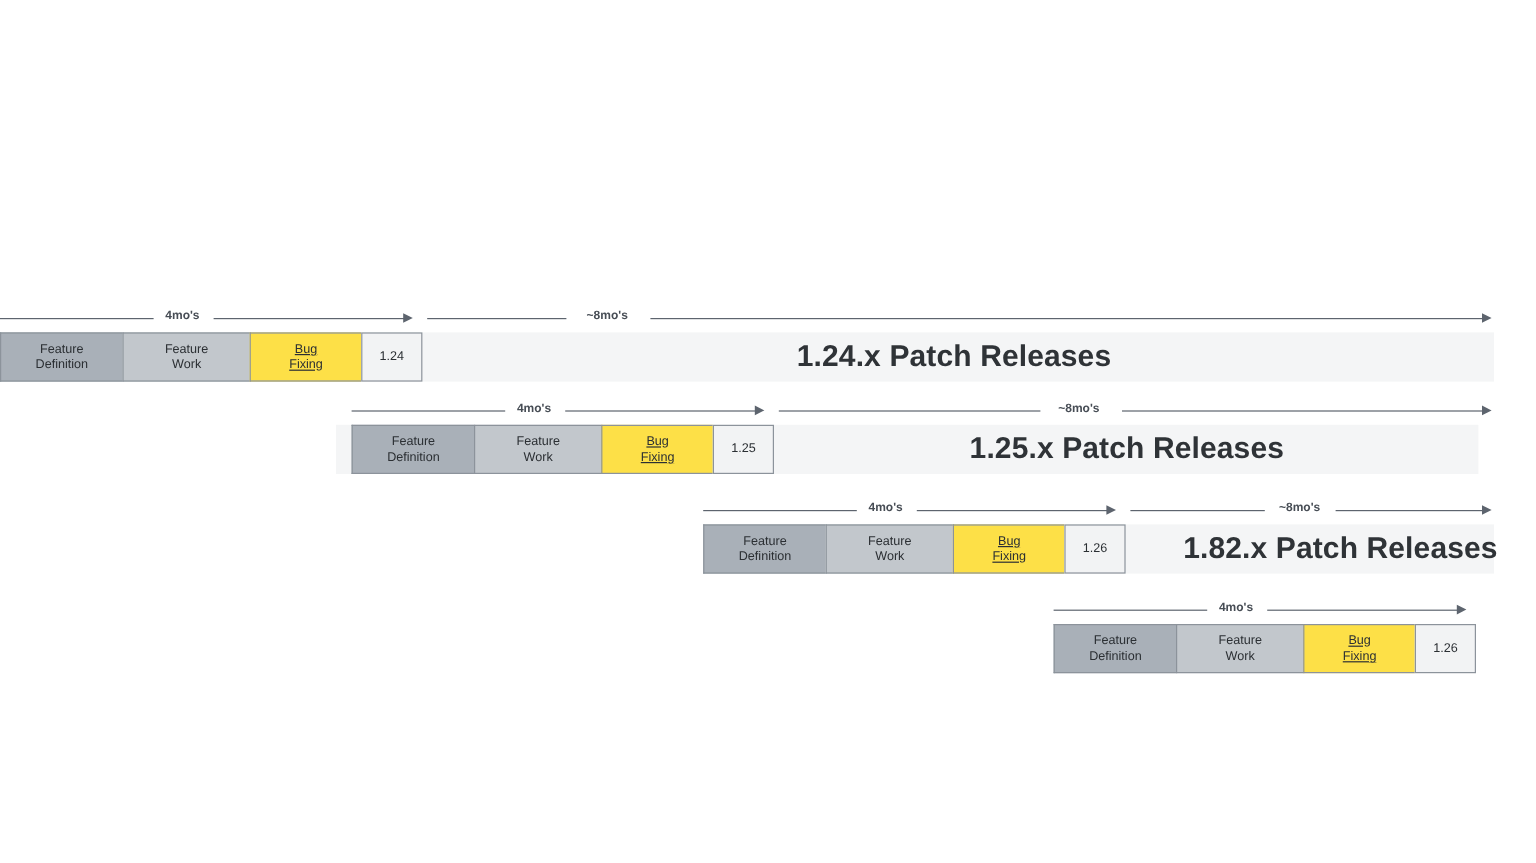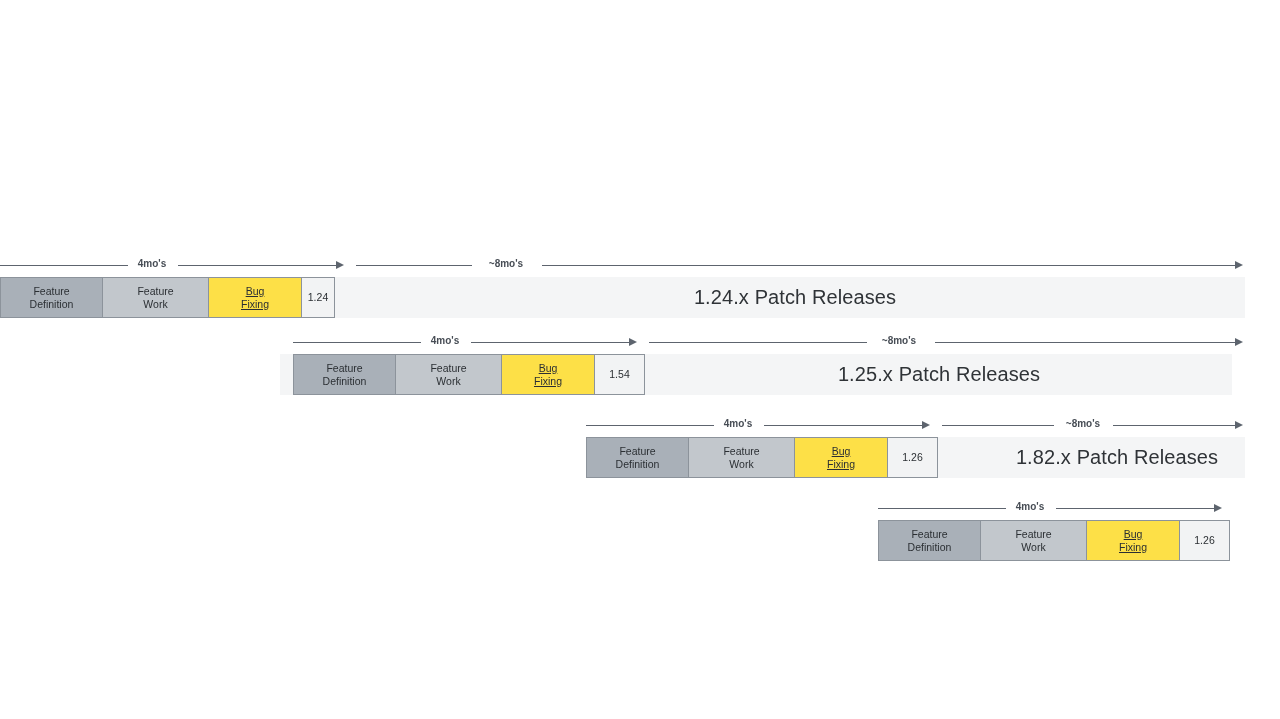--- a/index.html
+++ b/index.html
@@ -31,22 +31,22 @@
 
   
   .patch-bar {
     position: absolute;
     background: #f4f5f6;
     display: flex;
     align-items: center;
     justify-content: center;
   }
   .patch-bar-label {
-    font-size: 20px;
-    font-weight: 400;
+    font-size: 25px;
+    font-weight: 700;
     color: #2f3337;
     letter-spacing: 0.1px;
     white-space: nowrap;
   }
 
   
   .phases {
     position: absolute;
     display: flex;
     box-sizing: border-box;
@@ -120,21 +120,21 @@
         <span>Definition</span>
       </div>
       <div class="phase work" style="width:106px;">
         <span>Feature</span>
         <span>Work</span>
       </div>
       <div class="phase bug" style="width:93px;">
         <span>Bug</span>
         <span>Fixing</span>
       </div>
-      <div class="phase version" style="width:34px;">
+      <div class="phase version" style="width:51px;">
         <span>1.24</span>
       </div>
     </div>
 
     <div class="arrow-track" style="left:0px; top:255px; width:352px;">
       <div class="aline" style="left:0px; width:128px;"></div>
       <span class="alabel" style="left:152px;">4mo's</span>
       <div class="aline" style="left:178px; width:160px;"></div>
       <div class="ahead" style="left:336px;"></div>
     </div>
@@ -160,21 +160,21 @@
       </div>
       <div class="phase work" style="width:106px;">
         <span>Feature</span>
         <span>Work</span>
       </div>
       <div class="phase bug" style="width:93px;">
         <span>Bug</span>
         <span>Fixing</span>
       </div>
       <div class="phase version" style="width:51px;">
-        <span>1.54</span>
+        <span>1.25</span>
       </div>
     </div>
 
     <div class="arrow-track" style="left:293px; top:332px; width:352px;">
       <div class="aline" style="left:0px; width:128px;"></div>
       <span class="alabel" style="left:152px;">4mo's</span>
       <div class="aline" style="left:178px; width:160px;"></div>
       <div class="ahead" style="left:336px;"></div>
     </div>
 

